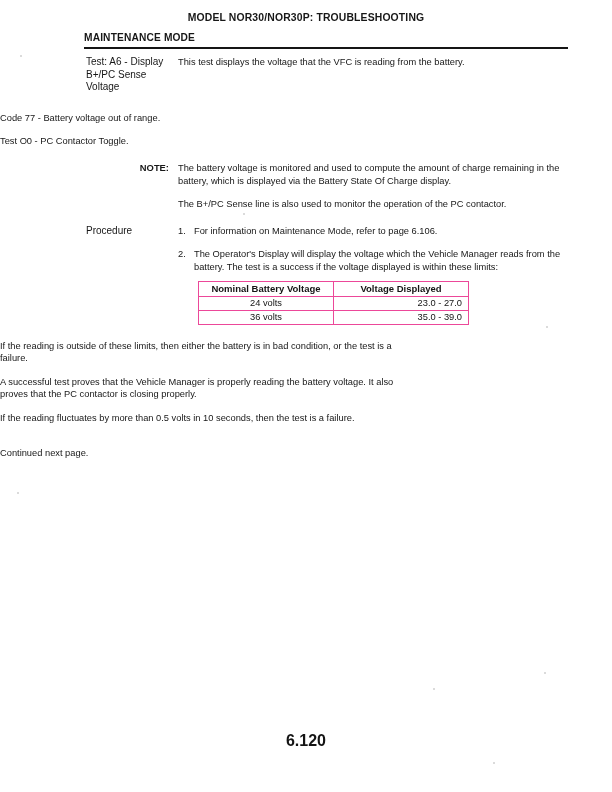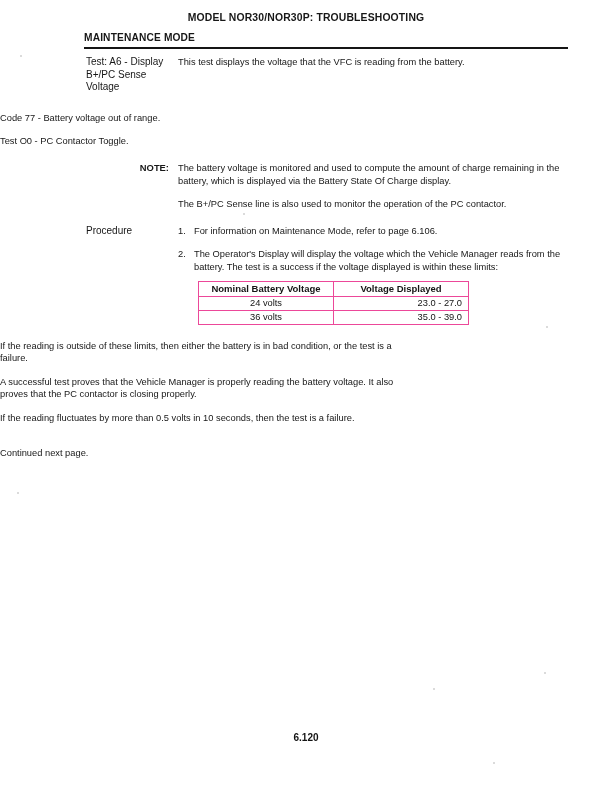--- a/index.html
+++ b/index.html
@@ -136,21 +136,21 @@
   table.limits th.c0 { width: 122px; }
   table.limits th.c1 { width: 122px; }
 
   
   .page-number {
     position: absolute;
     top: 732px;
     left: 0;
     width: 612px;
     text-align: center;
-    font-size: 10px;
+    font-size: 16px;
     font-weight: bold;
     color: #141414;
   }
 
   
   .speck {
     position: absolute;
     background: #cfcfcf;
     border-radius: 50%;
   }

